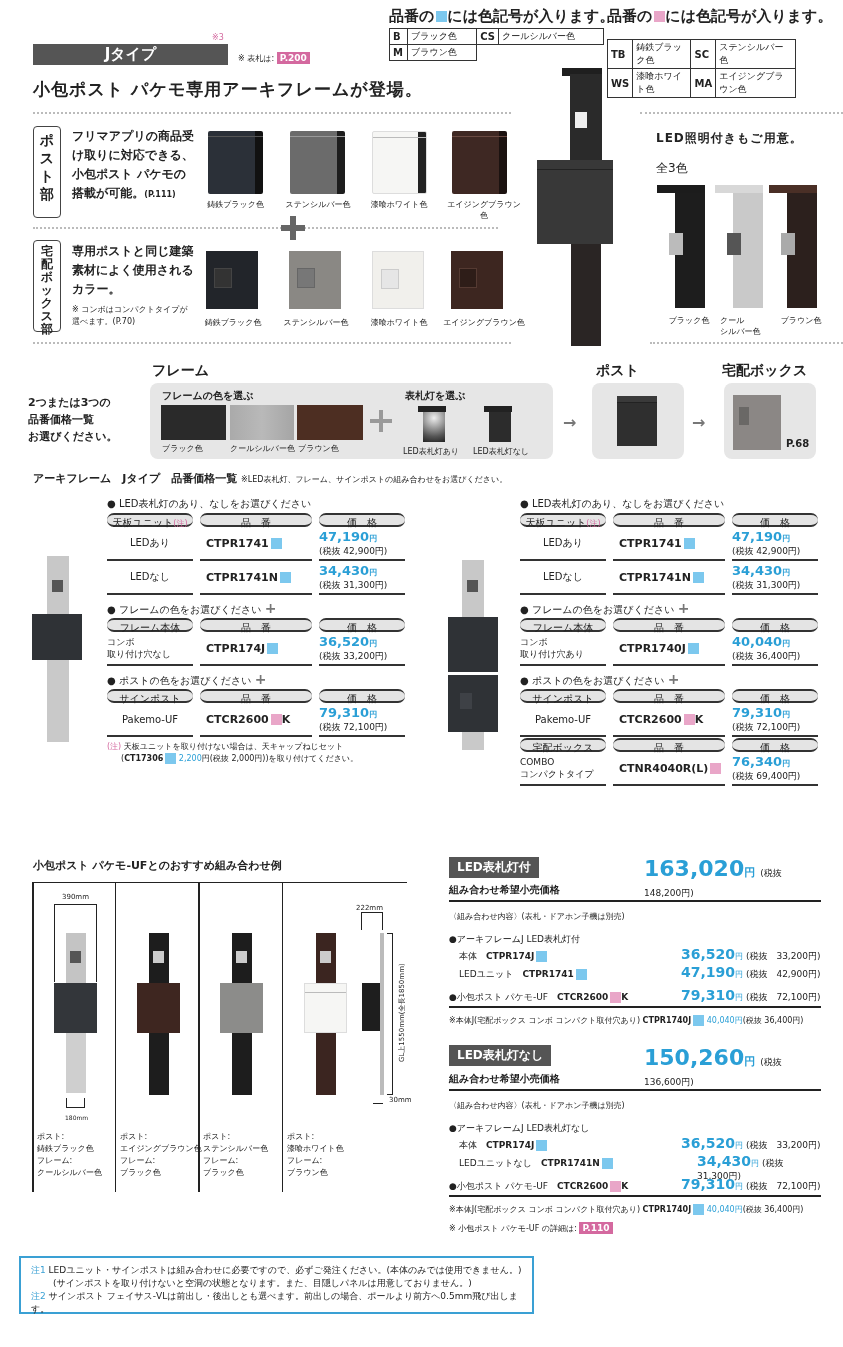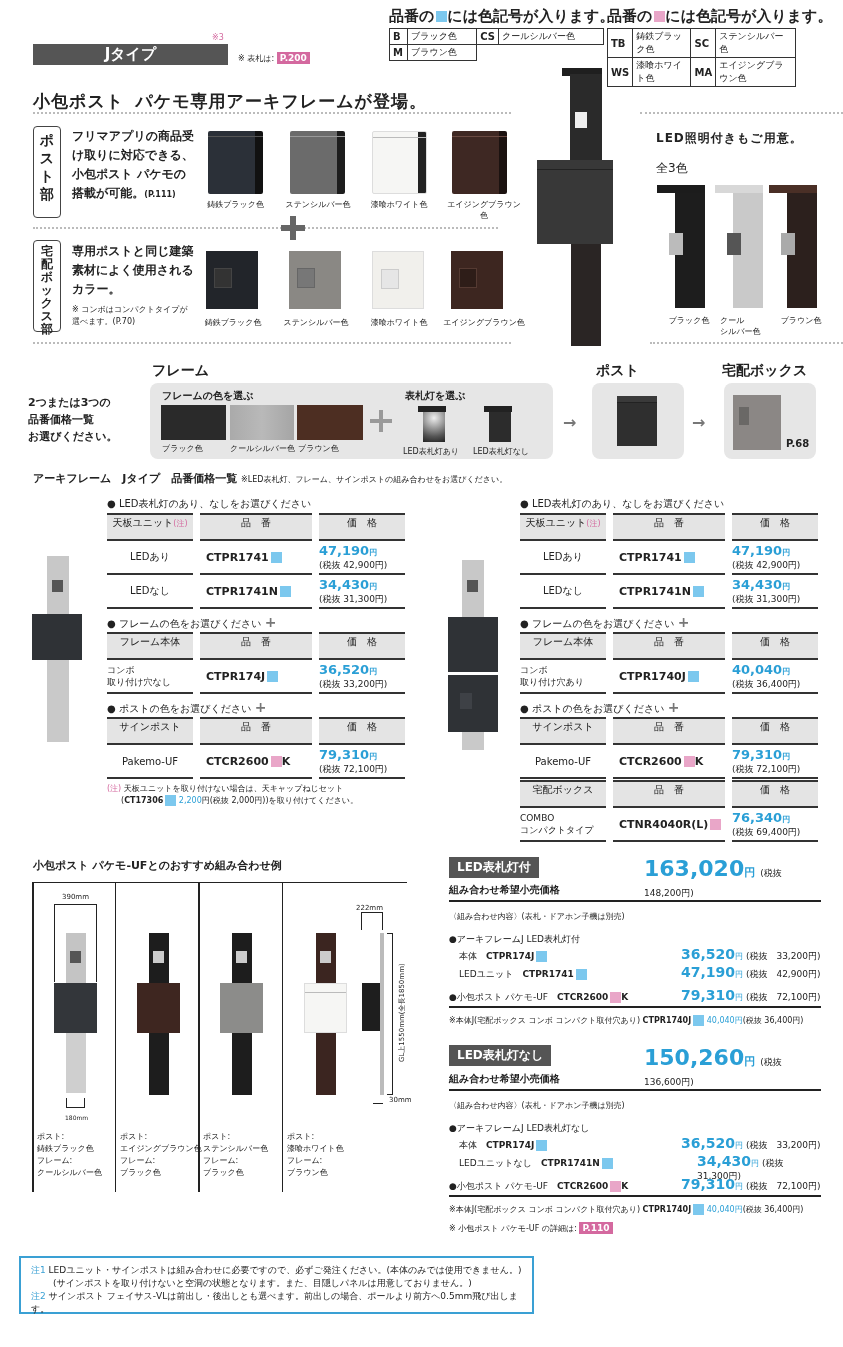--- a/index.html
+++ b/index.html
@@ -30,21 +30,21 @@
   .mailbox { border-radius: 2px; }
 
   .plus { position:absolute; background:#666; }
 
   
   .panel { background: #e6e6e6; border-radius: 8px; }
   .flow-title { font-size: 14px; font-weight: bold; }
 
   
   .sec-head { font-size: 10px; }
-  .thead { background: #e4e4e4; border-top: 2px solid #333; border-bottom: 2px solid #333; font-size: 10px; text-align: center; height: 28px; line-height: 16px; }
+  .thead { background: #e4e4e4; border-top: 2px solid #333; border-bottom: 2px solid #333; font-size: 10px; text-align: center; height: 14px; line-height: 16px; border-radius: 7px; }
   .cell { border-bottom: 2px solid #333; font-size: 10px; }
   .pcode { font-weight: bold; font-size: 11px; }
   .price { font-size: 13px; font-weight: bold; color: #2a9fd6; line-height: 14px; }
   .price small { font-size: 8px; }
   .tax { font-size: 9px; line-height: 11px; }
 
   .dark-tag { background:#555; color:#fff; font-weight:bold; font-size:12px; padding: 2px 8px; }
   .big-price { font-size: 22px; font-weight: bold; color: #2a9fd6; }
 
   .notes-box { border: 2px solid #3aa0d4; font-size: 9px; line-height: 13px; padding: 6px 10px; }
@@ -68,21 +68,21 @@
       <td>ブラウン色</td>
       <td style="border:none;"></td>
           <td style="border:none;"></td>
     </tr>
   </tbody>
     </table>
 </div>
 
 <div class="abs" style="left:607px; top:7px;">
   <div class="ctab-title">品番の<span class="sq-p"></span>には色記号が入ります。</div>
-  <table class="codes" style="width:189px; margin-top:2px;">
+  <table class="codes" style="width:189px; margin-top:13px;">
     <tbody>
         <tr>
       <td class="k">TB</td>
       <td>鋳鉄ブラック色</td>
       <td class="k">SC</td>
       <td>ステンシルバー色</td>
     </tr>
     <tr>
       <td class="k">WS</td>
       <td>漆喰ホワイト色</td>
@@ -92,21 +92,21 @@
   </tbody>
     </table>
 </div>
 
 <div class="abs" style="left:212px; top:33px; font-size:8px; color:#d4699f;">※3</div>
 <div class="abs jbar" style="left:33px; top:44px; width:195px; height:21px; line-height:21px;">Jタイプ</div>
 <div class="abs" style="left:238px; top:52px; font-size:8px;">
   <span>※ 表札は:</span>
   <span class="pg">P.200</span>
 </div>
-<div class="abs headline" style="left:33px; top:90px;font-family:Liberation Mono, monospace;">小包ポスト パケモ専用アーキフレームが登場。</div>
+<div class="abs headline" style="left:33px; top:78px;">小包ポスト パケモ専用アーキフレームが登場。</div>
 
 <div class="abs dots" style="left:33px; top:112px; width:478px;"></div>
 <div class="abs dots" style="left:33px; top:227px; width:465px;"></div>
 <div class="abs dots" style="left:33px; top:342px; width:478px;"></div>
 
 <div class="abs vlabel" style="left:33px; top:126px; width:28px; height:92px;">ポ<br>ス<br>ト<br>部</div>
 <div class="abs desc" style="left:72px; top:127px; width:130px;">
   <div>フリマアプリの商品受</div>
   <div>け取りに対応できる、</div>
   <div>小包ポスト パケモの</div>

